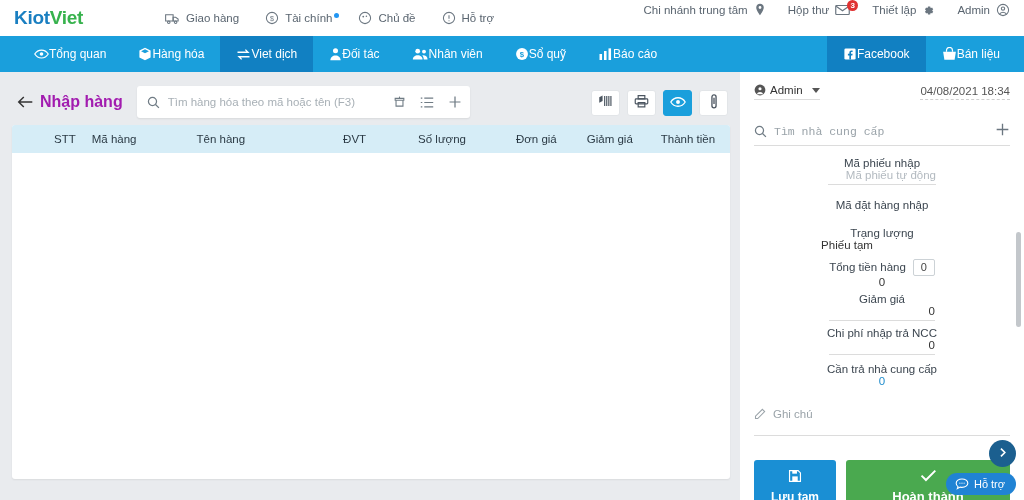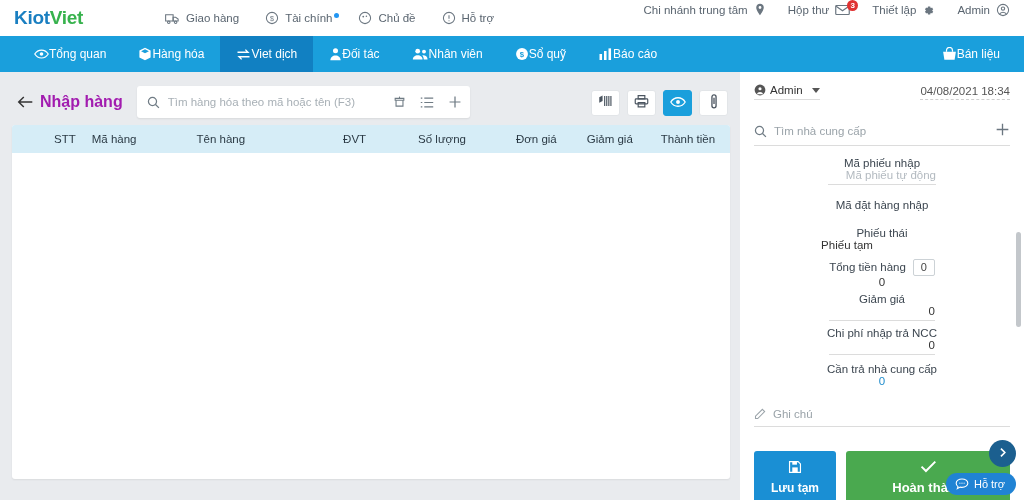--- a/index.html
+++ b/index.html
@@ -149,21 +149,21 @@
     font-size: 11.5px; color: #555;
     border-bottom: 1px dashed #cfcfcf; padding-bottom: 2px; cursor: pointer;
   }
   .r-search {
     display: flex; align-items: center; gap: 7px;
     border-bottom: 1px solid #dcdcdc;
     padding: 6px 0 5px 0; margin-top: 16px;
   }
   .r-search input {
     flex: 1; border: none; outline: none; font-size: 11.5px;
-    font-family: Liberation Sans, sans-serif; color: #333;
+    font-family: Liberation Mono, monospace; color: #333;
   }
   .r-search input::placeholder { color: #9aa3a9; }
   .plus-ico { color: #6b7680; cursor: pointer; font-size: 16px; line-height: 1; }
 
   .r-field {
     display: flex; align-items: center; justify-content: center;
     font-size: 11.5px; color: #3c4650; margin-top: 16px; min-height: 18px; flex-direction: column;
   }
   .r-label { color: #3c4650; white-space: nowrap; display: flex; align-items: center; gap: 7px; }
   .qty-box {
@@ -175,21 +175,21 @@
   .r-val { color: #333; text-align: right; }
   .r-val.editable {
     border-bottom: 1px solid #dcdcdc; min-width: 106px;
     padding-bottom: 3px; cursor: text;
   }
   .r-val.blue { color: #1f8ccc; }
   .r-val.auto { color: #b3bac0; border-bottom: 1px solid #dcdcdc; min-width: 108px; padding-bottom: 3px; }
 
   .r-note {
     display: flex; align-items: center; gap: 7px;
-    border-bottom: 1px solid #dcdcdc; padding-bottom: 6px;
+    border-bottom: 1px solid #dcdcdc; padding-bottom: 15px;
     margin-top: 24px; color: #9aa3a9; font-size: 11.5px;
   }
   .r-note input {
     flex: 1; border: none; outline: none; font-size: 11.5px;
     font-family: "Liberation Sans", sans-serif;
   }
   .r-note input::placeholder { color: #9aa3a9; }
 
   .r-actions { display: flex; gap: 10px; margin-top: 24px; }
   .btn-save {
@@ -401,20 +401,29 @@
               <rect x="2" y="9" width="3.4" height="8"></rect>
               <rect x="8" y="5" width="3.4" height="12"></rect>
               <rect x="14" y="1.5" width="3.4" height="15.5"></rect>
             </svg>
         </span>
         <span>Báo cáo</span>
       </div>
     </div>
 
     <div class="nav-right">
+      <div class="nav-item active">
+        <span class="ico">
+          <svg width="14" height="14" viewBox="0 0 20 20" fill="#fff">
+              <rect x="2" y="2" width="16" height="16" rx="2"></rect>
+              <path d="M11.4 18v-6h2l.3-2.3h-2.3V8.2c0-.7.2-1.1 1.1-1.1h1.2V5c-.2 0-.9-.1-1.7-.1-1.7 0-2.9 1-2.9 3v1.8H7v2.3h2.1v6h2.3z" fill="#1180c2"></path>
+            </svg>
+        </span>
+        <span>Facebook</span>
+      </div>
 
       <div class="nav-item">
         <span class="ico">
           <svg width="15" height="14" viewBox="0 0 20 18" fill="#fff">
               <path d="M1.5 6h17l-1.7 10.5H3.2L1.5 6z"></path>
               <path d="M6 6V4.2a4 4 0 018 0V6" fill="none" stroke="#fff" stroke-width="1.6"></path>
             </svg>
         </span>
         <span>Bán liệu</span>
       </div>
@@ -547,21 +556,21 @@
         <span class="r-label">Mã phiếu nhập</span>
         <span class="r-val auto">Mã phiếu tự động</span>
       </div>
 
       <div class="r-field">
         <span class="r-label">Mã đặt hàng nhập</span>
         <span class="r-val"></span>
       </div>
 
       <div class="r-field">
-        <span class="r-label">Phiếu thái</span>
+        <span class="r-label">Trạng lượng</span>
         <span class="r-val" style="margin-right:70px;">Phiếu tạm</span>
       </div>
 
       <div class="r-field">
         <span class="r-label">
           <span>Tổng tiền hàng</span>
           <span class="qty-box">0</span>
         </span>
         <span class="r-val">0</span>
       </div>

